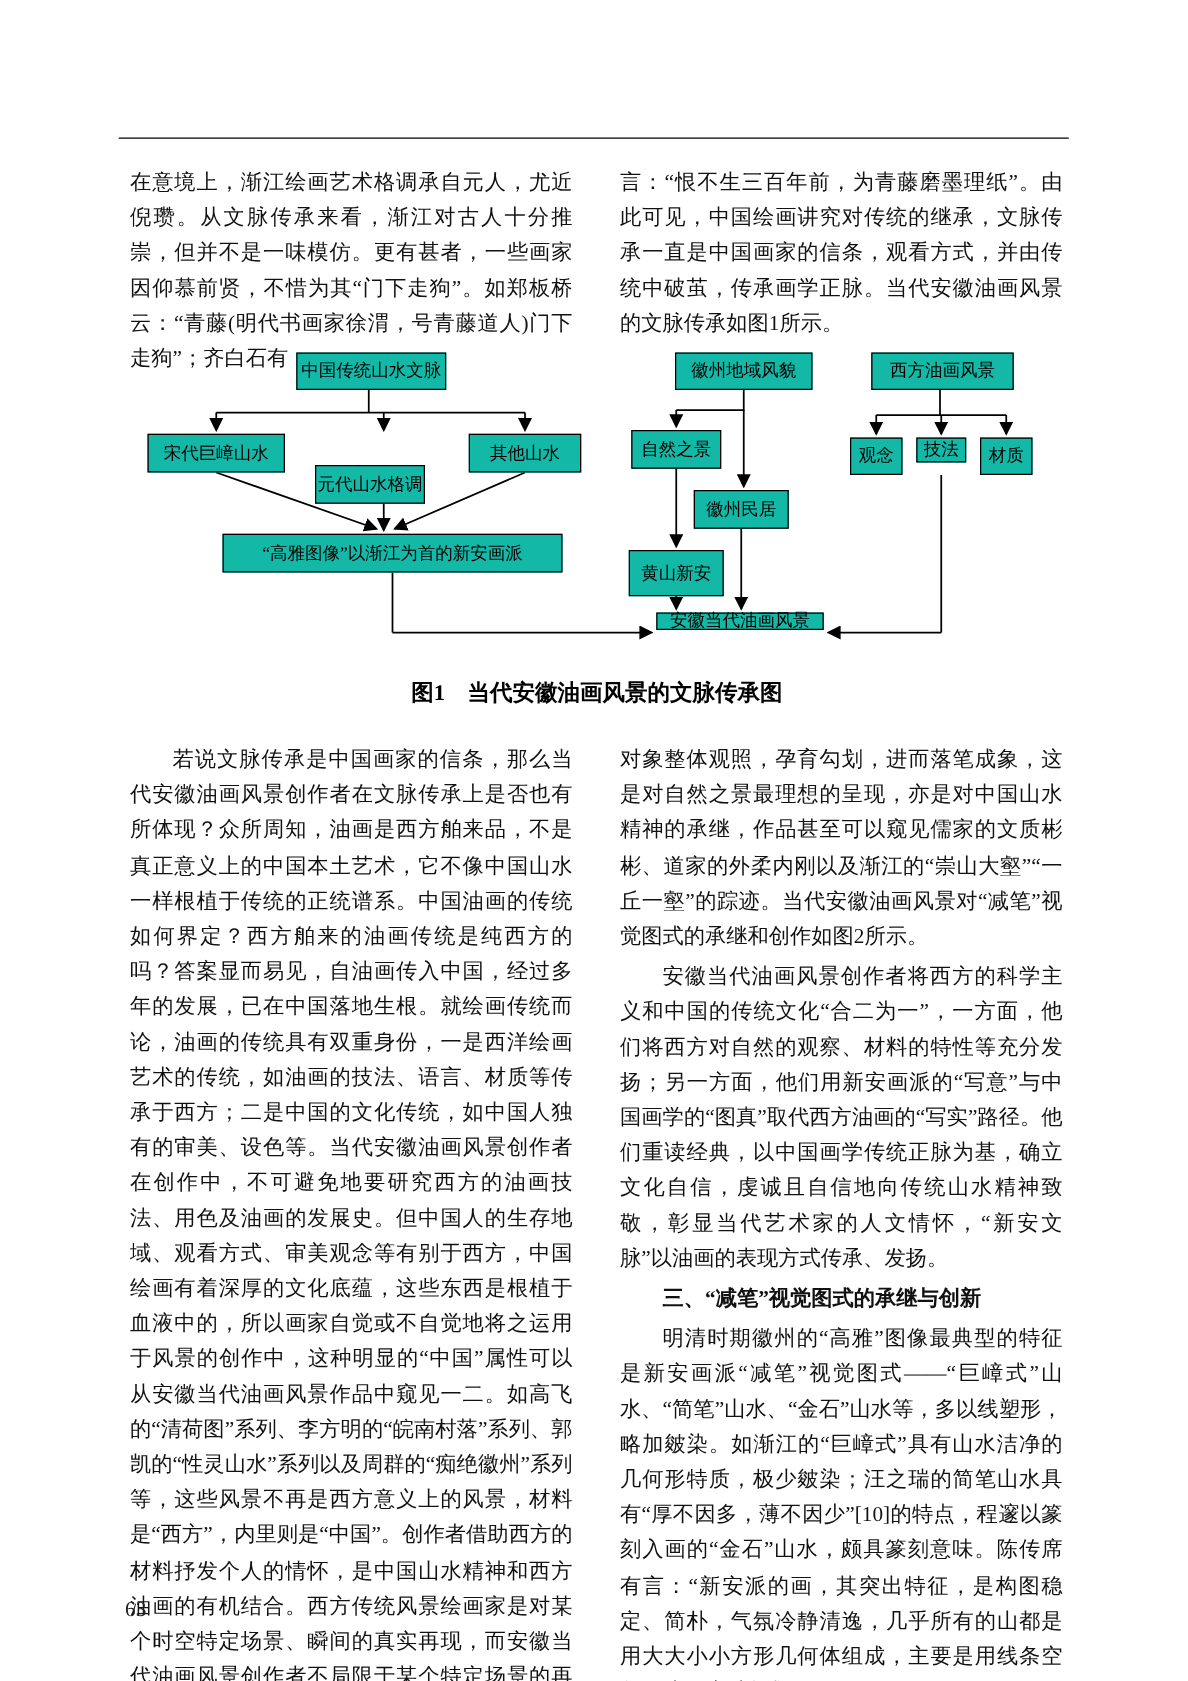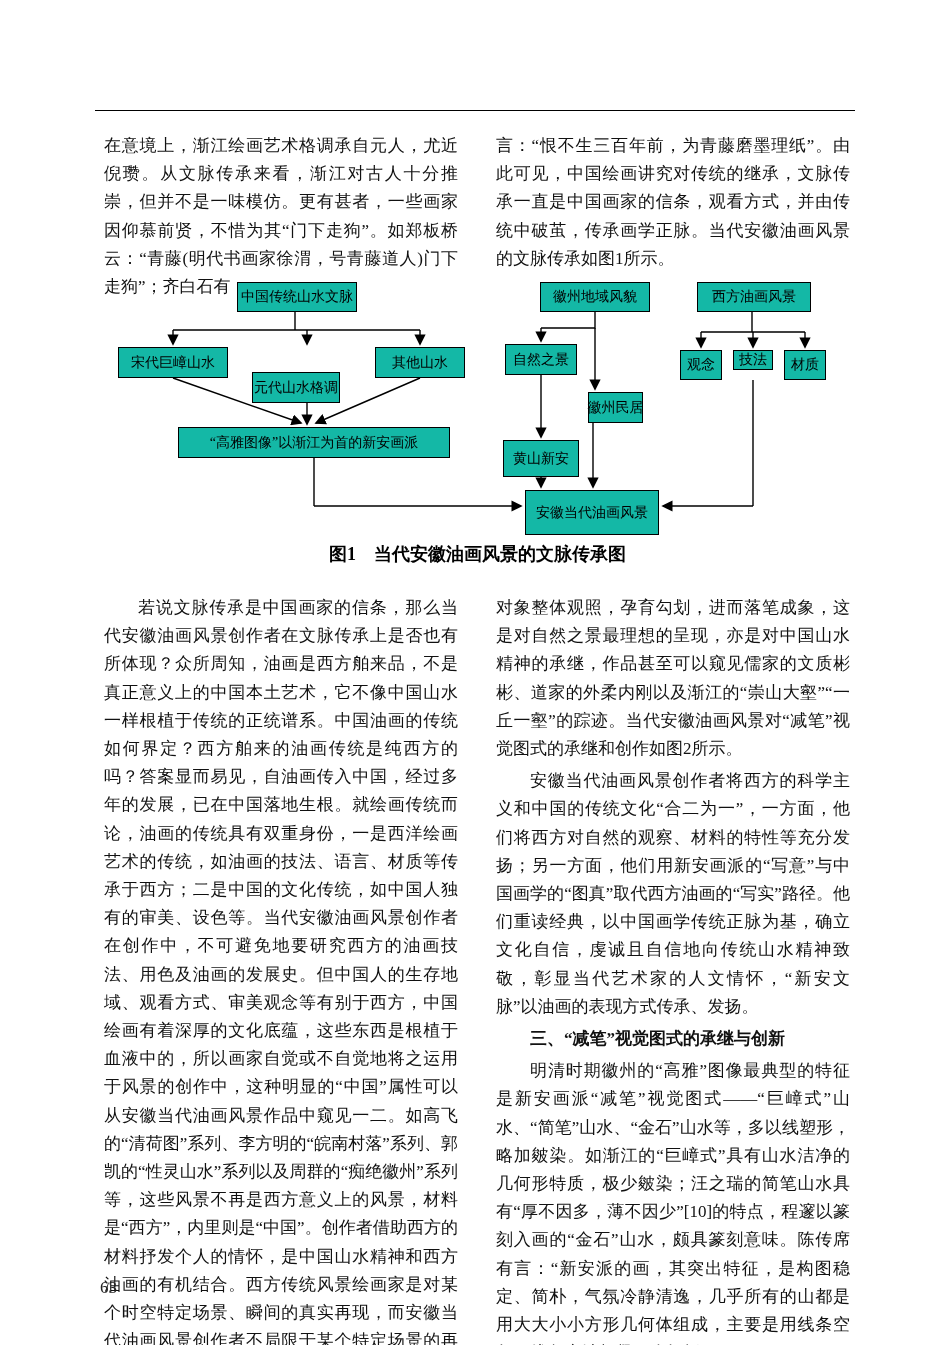--- a/index.html
+++ b/index.html
@@ -91,29 +91,29 @@
 
     <div class="node" style="left:142px;top:12px;width:120px;height:30px;">中国传统山水文脉</div>
     <div class="node" style="left:445px;top:12px;width:110px;height:30px;">徽州地域风貌</div>
     <div class="node" style="left:602px;top:12px;width:114px;height:30px;">西方油画风景</div>
 
     <div class="node" style="left:23px;top:77px;width:110px;height:31px;">宋代巨嶂山水</div>
     <div class="node" style="left:157px;top:77px;width:88px;height:31px;margin-top:25px;">元代山水格调</div>
     <div class="node" style="left:280px;top:77px;width:90px;height:31px;">其他山水</div>
 
     <div class="node" style="left:410px;top:74px;width:72px;height:31px;">自然之景</div>
-    <div class="node" style="left:460px;top:122px;width:55px;height:31px;margin-left:33px;">徽州民居</div>
+    <div class="node" style="left:460px;top:122px;width:76px;height:31px;">徽州民居</div>
     <div class="node" style="left:408px;top:170px;width:76px;height:37px;">黄山新安</div>
 
     <div class="node" style="left:585px;top:80px;width:42px;height:30px;">观念</div>
     <div class="node" style="left:638px;top:80px;width:40px;height:20px;">技法</div>
     <div class="node" style="left:689px;top:80px;width:42px;height:30px;">材质</div>
 
     <div class="node" style="left:83px;top:157px;width:272px;height:31px;">“高雅图像”以渐江为首的新安画派</div>
-    <div class="node" style="left:430px;top:220px;width:134px;height:45px;">安徽当代油画风景</div>
+    <div class="node" style="left:430px;top:220px;width:134px;height:14px;">安徽当代油画风景</div>
 
     <div class="fig-caption">图1　当代安徽油画风景的文脉传承图</div>
   </div>
 
   <div class="col-left-main bodytext">
     <p class="indent">若说文脉传承是中国画家的信条，那么当代安徽油画风景创作者在文脉传承上是否也有所体现？众所周知，油画是西方舶来品，不是真正意义上的中国本土艺术，它不像中国山水一样根植于传统的正统谱系。中国油画的传统如何界定？西方舶来的油画传统是纯西方的吗？答案显而易见，自油画传入中国，经过多年的发展，已在中国落地生根。就绘画传统而论，油画的传统具有双重身份，一是西洋绘画艺术的传统，如油画的技法、语言、材质等传承于西方；二是中国的文化传统，如中国人独有的审美、设色等。当代安徽油画风景创作者在创作中，不可避免地要研究西方的油画技法、用色及油画的发展史。但中国人的生存地域、观看方式、审美观念等有别于西方，中国绘画有着深厚的文化底蕴，这些东西是根植于血液中的，所以画家自觉或不自觉地将之运用于风景的创作中，这种明显的“中国”属性可以从安徽当代油画风景作品中窥见一二。如高飞的“清荷图”系列、李方明的“皖南村落”系列、郭凯的“性灵山水”系列以及周群的“痴绝徽州”系列等，这些风景不再是西方意义上的风景，材料是“西方”，内里则是“中国”。创作者借助西方的材料抒发个人的情怀，是中国山水精神和西方油画的有机结合。西方传统风景绘画家是对某个时空特定场景、瞬间的真实再现，而安徽当代油画风景创作者不局限于某个特定场景的再现，是对自己所画</p>
   </div>
 
   <div class="col-right-main bodytext">
     <p class="cont">对象整体观照，孕育勾划，进而落笔成象，这是对自然之景最理想的呈现，亦是对中国山水精神的承继，作品甚至可以窥见儒家的文质彬彬、道家的外柔内刚以及渐江的“崇山大壑”“一丘一壑”的踪迹。当代安徽油画风景对“减笔”视觉图式的承继和创作如图2所示。</p>

